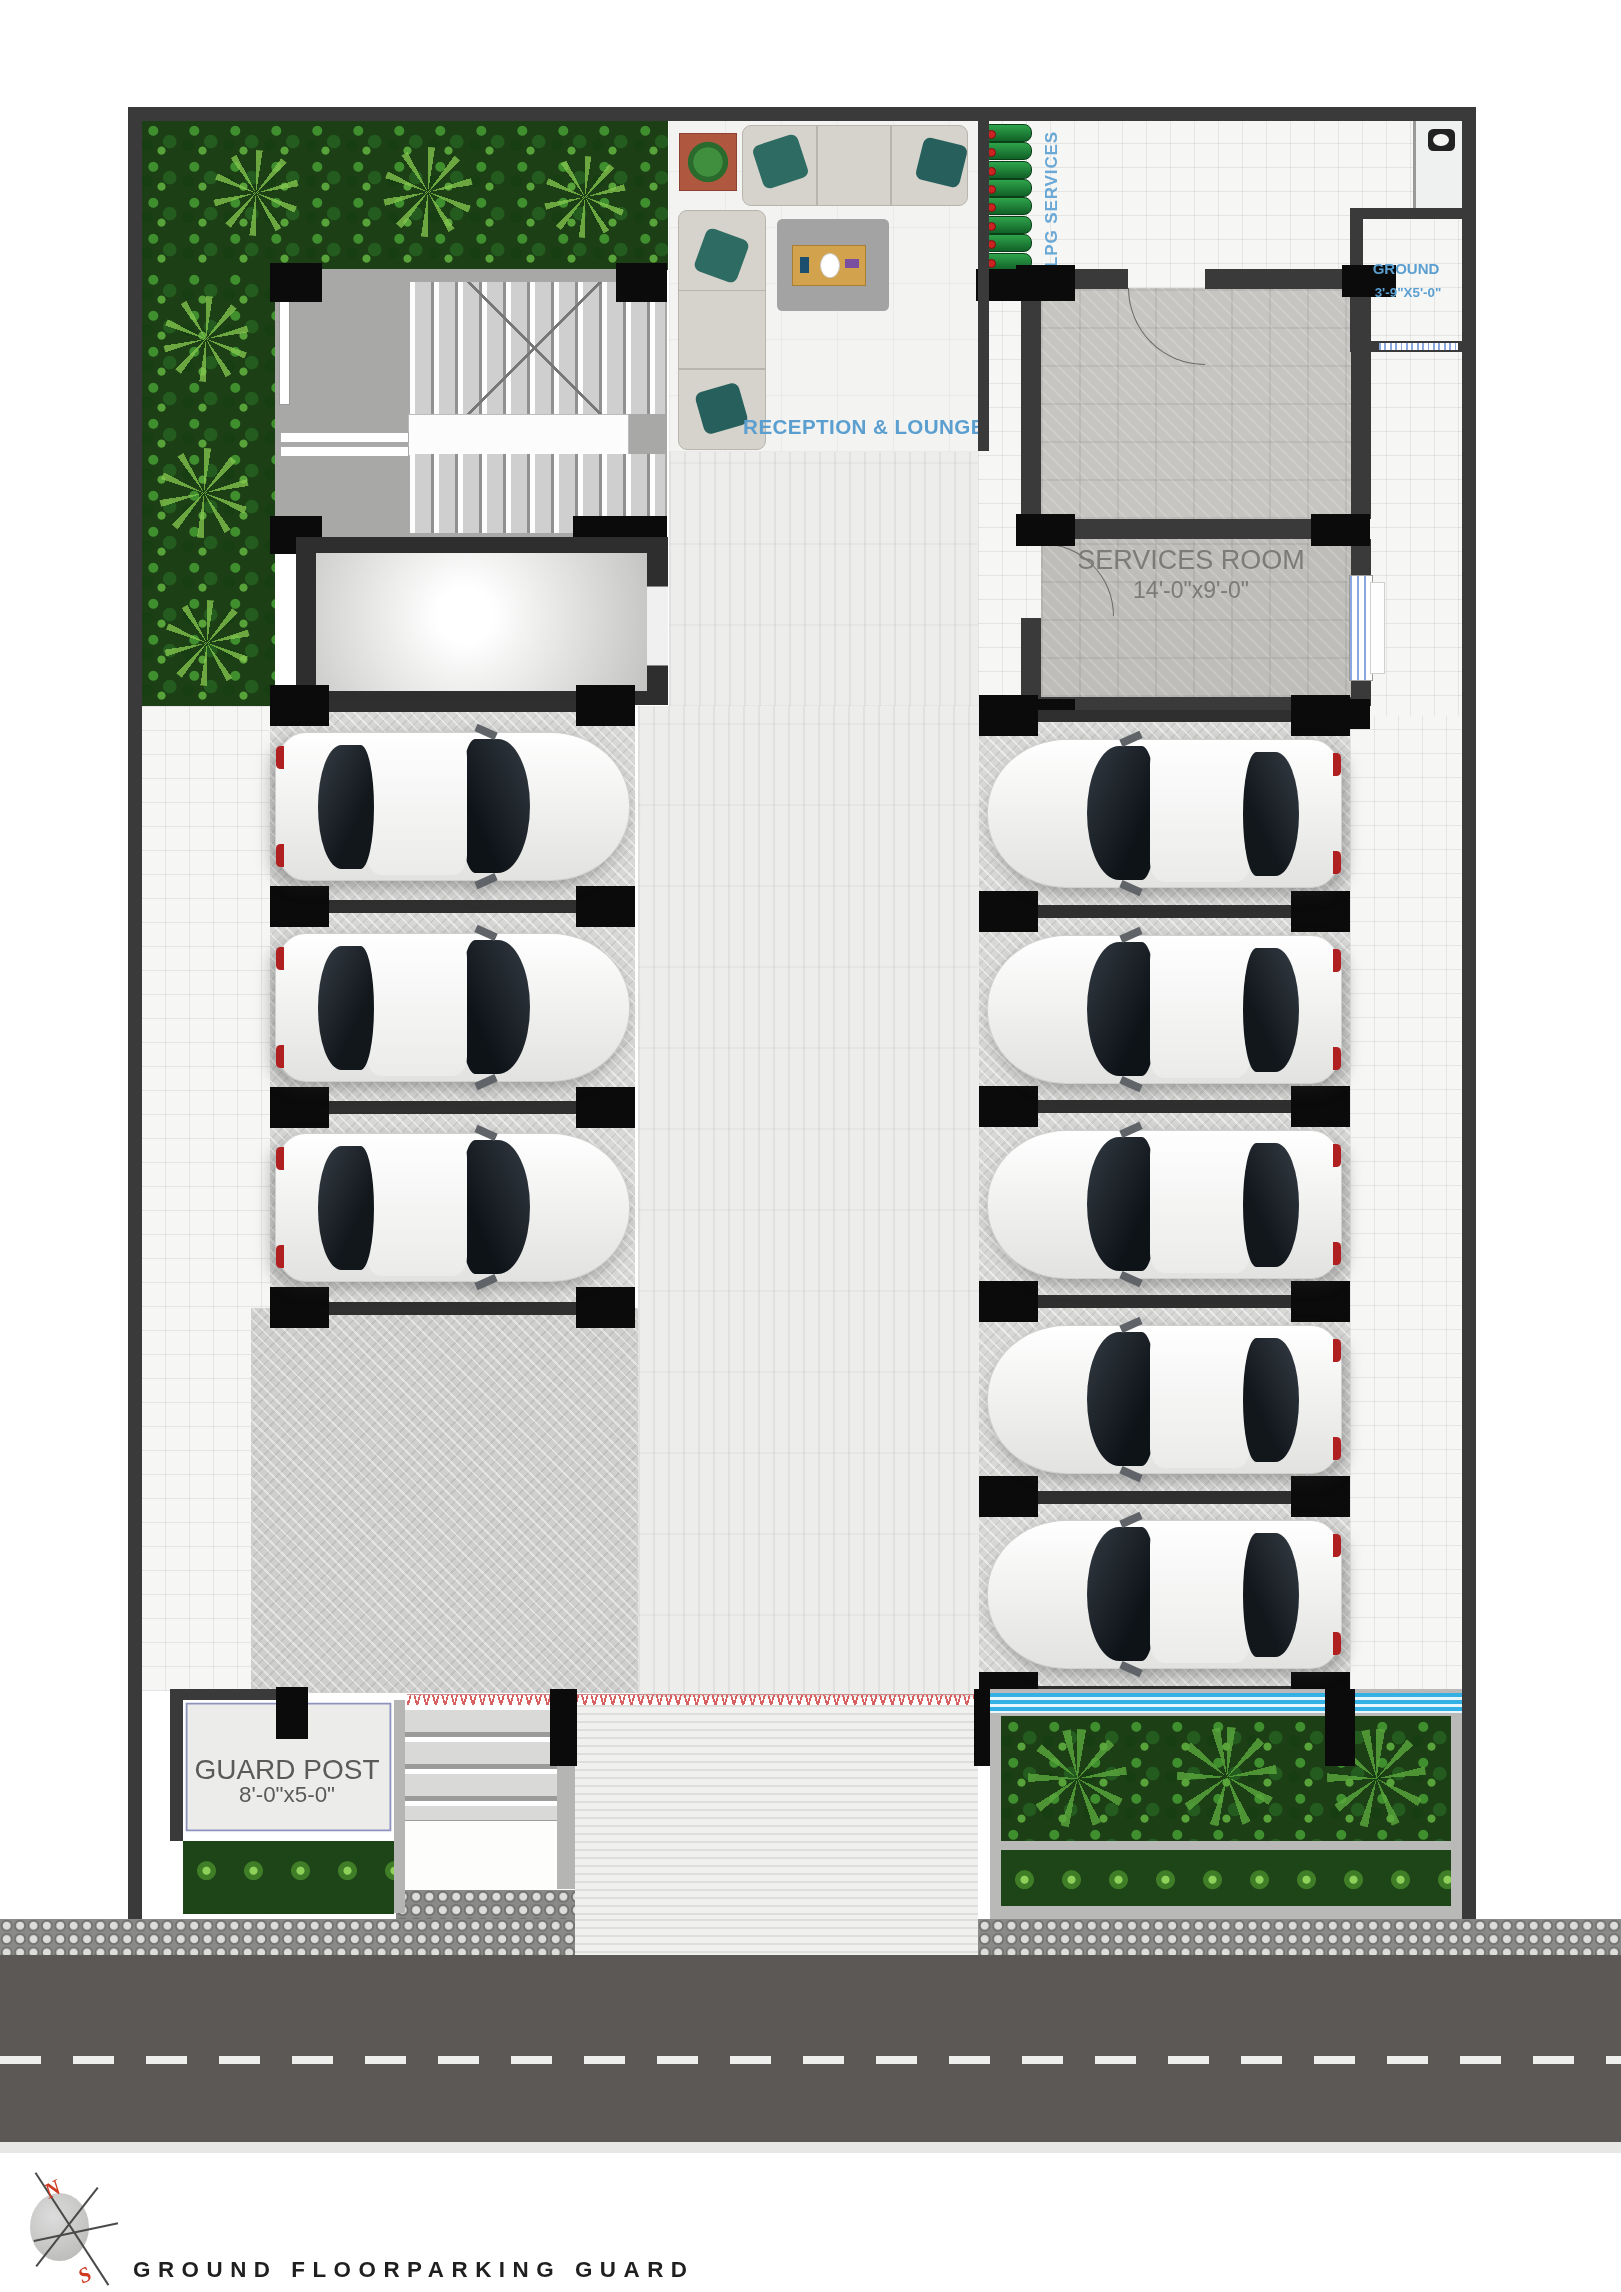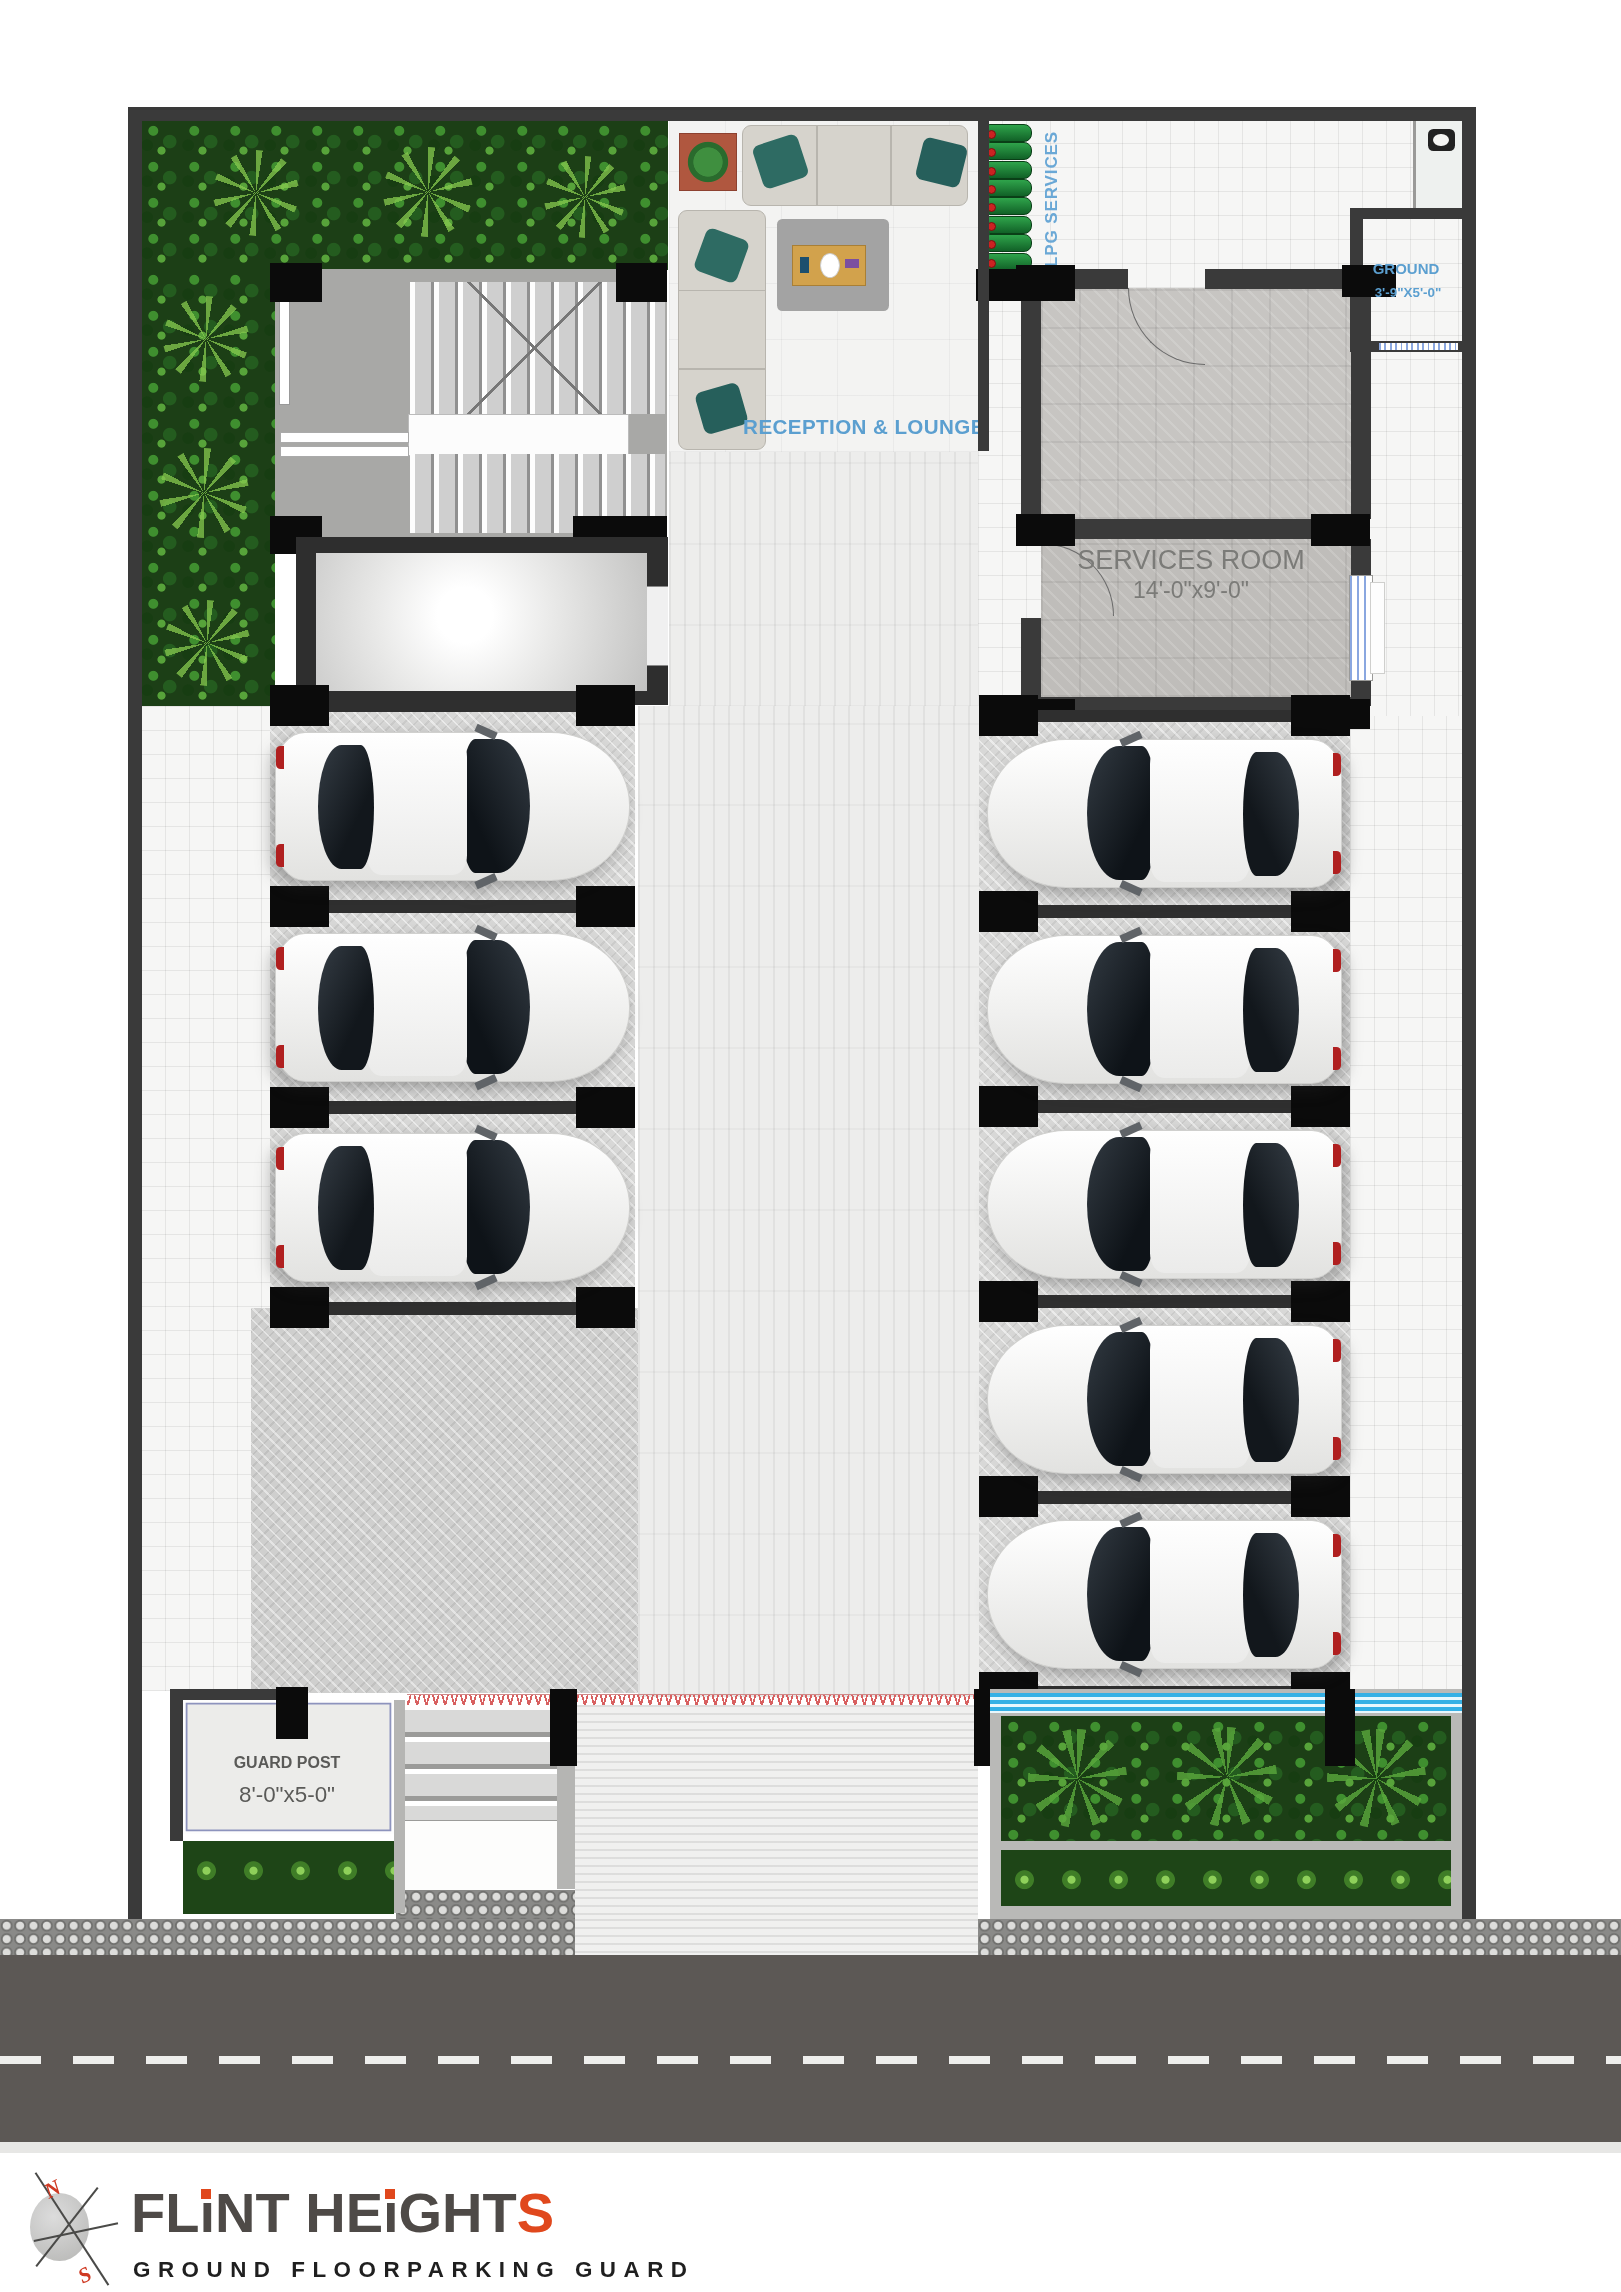--- a/index.html
+++ b/index.html
@@ -340,21 +340,21 @@
   <div class="abs cobble" style="left:396px;top:1890px;width:179px;height:29.6px;"></div>
   <div class="abs blk" style="left:550px;top:1689px;width:27px;height:77px;"></div>
   <div class="abs blk" style="left:974px;top:1689px;width:27px;height:77px;"></div>
 
   <div class="abs wall" style="left:170px;top:1689px;width:12.5px;height:152px;"></div>
   <div class="abs wall" style="left:170px;top:1689px;width:109px;height:10.7px;"></div>
   <div class="abs" style="left:183px;top:1700px;width:211px;height:134px;background:#ececea;
        box-shadow:inset 0 0 0 2.7px #fdfdfd, inset 0 0 0 4.5px #8d93bd;"></div>
   <div class="abs blk" style="left:276px;top:1687px;width:32px;height:52px;"></div>
   <div class="abs" style="left:394px;top:1700px;width:10.7px;height:213px;background:#b5b5b3;"></div>
-  <div class="lbl dgray" style="left:287px;top:1754px;font-size:16px;font-weight:bold;">GUARD POST</div>
+  <div class="lbl dgray" style="left:287px;top:1754px;font-size:28px;font-weight:normal;">GUARD POST</div>
   <div class="lbl dgray" style="left:287px;top:1782px;font-size:22.4px;font-weight:normal;">8'-0"x5-0"</div>
   <div class="abs shrubs" style="left:183px;top:1841px;width:211px;height:73px;"></div>
 
   <div class="abs" style="left:990px;top:1689px;width:474px;height:230px;background:#b9b9b7;"></div>
   <div class="abs water" style="left:990px;top:1693px;width:474px;height:19.7px;"></div>
   <div class="abs plants" style="left:1001px;top:1716px;width:450px;height:125px;">
     <div class="fern2" style="left:27px;top:12.5px;width:99px;height:99px;"></div>
     <div class="fern2" style="left:176px;top:10.7px;width:100px;height:100px;"></div>
     <div class="fern2" style="left:326px;top:12.5px;width:99px;height:99px;"></div>
   </div>
@@ -376,19 +376,16 @@
 
   <div class="abs" style="left:23px;top:2166px;width:103px;height:125px;">
     <div class="abs" style="left:7.2px;top:27px;width:59px;height:68px;border-radius:50%;
          background:radial-gradient(circle at 40% 35%, #dcdcdc, #b5b5b3);"></div>
     <div class="nd" style="left:48px;top:-3.6px;width:1.8px;height:134px;transform:rotate(-33deg);"></div>
     <div class="nd" style="left:43px;top:10.7px;width:1.8px;height:100px;transform:rotate(38deg);"></div>
     <div class="nd" style="left:52px;top:23px;width:1.8px;height:86px;transform:rotate(78deg);"></div>
     <span class="compass-letter" style="left:21.5px;top:10.7px;transform:rotate(-28deg);">N</span>
     <span class="compass-letter" style="left:56px;top:97px;transform:rotate(-28deg);">S</span>
   </div>
-  <div id="title" aria-label="FLINT HEIGHTS">
-    <span>FL</span><span class="ti"><span>ı</span><i class="dot"></i></span><span>NT HE</span><span class="ti"><span>ı</span><i class="dot"></i></span><span>GHT</span><span class="os">S</span>
-  </div>
   <div id="subtitle">GROUND FLOORPARKING GUARD</div>
 
 </div>
 
 
 </body></html>

